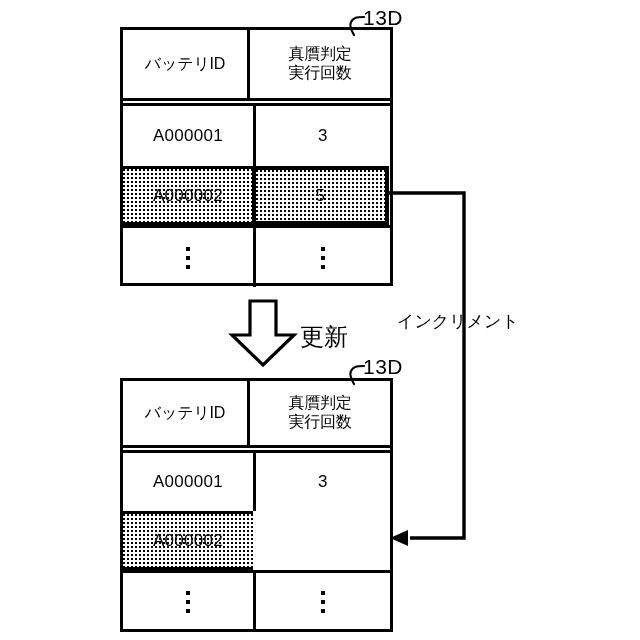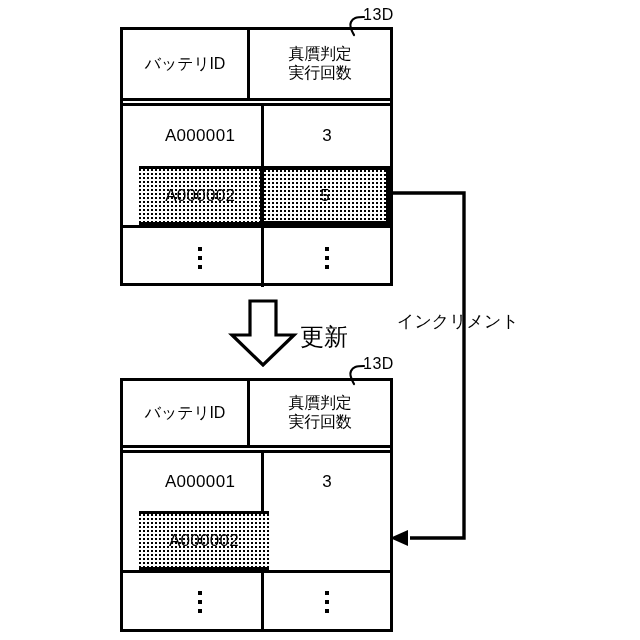--- a/index.html
+++ b/index.html
@@ -75,21 +75,20 @@
     left: 0; right: 0; bottom: 0;
     top: 76px;
   }
   .table.bottom .tbody { top: 72px; }
 
   .row {
     position: relative;
     display: flex;
     box-sizing: border-box;
     height: 59px;
-    padding-left: 16px;
   }
   .row.r1 { height: 60px; }
   .row.r3 { height: 62px; border-top: 3px solid #000; }
   .table.bottom .row.r1 { height: 58px; }
   .table.bottom .row.r3 { height: 60px; }
 
   .row .cell {
     position: relative;
     display: flex;
     align-items: center;
@@ -134,21 +133,21 @@
   .vdots i {
     display: block;
     width: 4px;
     height: 4px;
     background: #000;
   }
 
   
   .callout {
     position: absolute;
-    font-size: 16px;
+    font-size: 21px;
     letter-spacing: 0.5px;
   }
   .callout.top-cal    { left: 363px; top: 6px; }
   .callout.bottom-cal { left: 363px; top: 355px; }
 
   .hook {
     position: absolute;
     width: 26px;
     height: 24px;
   }

